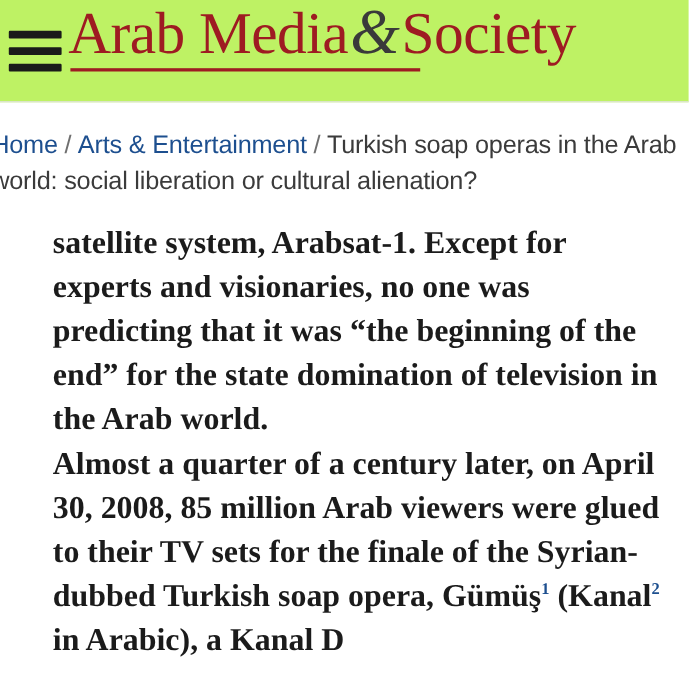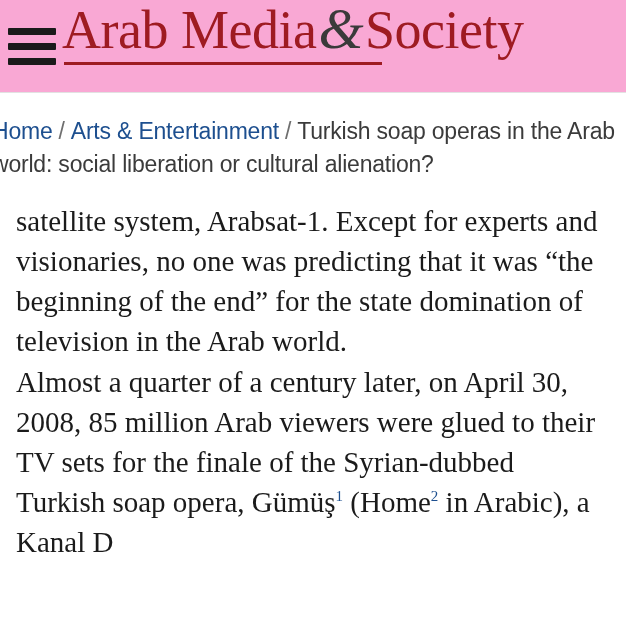--- a/index.html
+++ b/index.html
@@ -19,21 +19,21 @@
     position: relative;
     width: 626px;
     height: 636px;
     background: #ffffff;
   }
 
   
   .site-header {
     position: relative;
     height: 92px;
-    background: #f9a8d4;
+    background: #bef264;
     border-bottom: 1px solid #e2e2e2;
     display: flex;
     align-items: center;
     overflow: hidden;
   }
 
   .hamburger {
     width: 48px;
     height: 44px;
     margin-left: 8px;
@@ -106,25 +106,26 @@
   .breadcrumb .sep {
     color: #6f6f6f;
     padding: 0 6px;
   }
   .breadcrumb .current {
     color: #3b3b3b;
   }
 
   
   .article {
-    padding: 6px 18px 0 16px;
+    padding: 6px 18px 0 48px;
     font-family: "Liberation Serif", serif;
     font-size: 29px;
     line-height: 40px;
     color: #1b1b1b;
+    font-weight: bold;
   }
   .article p {
     margin: 0 0 0 0;
     text-align: left;
   }
   .article p + p {
     margin-top: 1px;
   }
   sup {
     font-size: 15px;
@@ -148,16 +149,16 @@
     <div class="masthead">
       <div class="logo-text"><span>Arab Media</span><span class="amp">&amp;</span><span>Society</span></div>
       <div class="logo-rule"></div>
     </div>
   </div>
 
   <div class="breadcrumb"><span class="crumb-link">Home</span><span class="sep">/</span><span class="crumb-link">Arts &amp; Entertainment</span><span class="sep">/</span><span class="current">Turkish soap operas in the Arab world: social liberation or cultural alienation?</span></div>
 
   <div class="article">
     <p>satellite system, Arabsat-1. Except for experts and visionaries, no one was predicting that it was “the beginning of the end” for the state domination of television in the Arab world.</p>
-    <p><span>Almost a quarter of a century later, on April 30, 2008, 85 million Arab viewers were glued to their TV sets for the finale of the Syrian-dubbed Turkish soap opera, Gümüş</span><sup>1</sup><span> (Home</span><sup>2</sup><span> in Arabic), a Kanal D</span></p>
+    <p><span>Almost a quarter of a century later, on April 30, 2008, 85 million Arab viewers were glued to their TV sets for the finale of the Syrian-dubbed Turkish soap opera, Gümüş</span><sup>1</sup><span> (Kanal</span><sup>2</sup><span> in Arabic), a Kanal D</span></p>
   </div>
 
 </div>
 
 </body></html>

